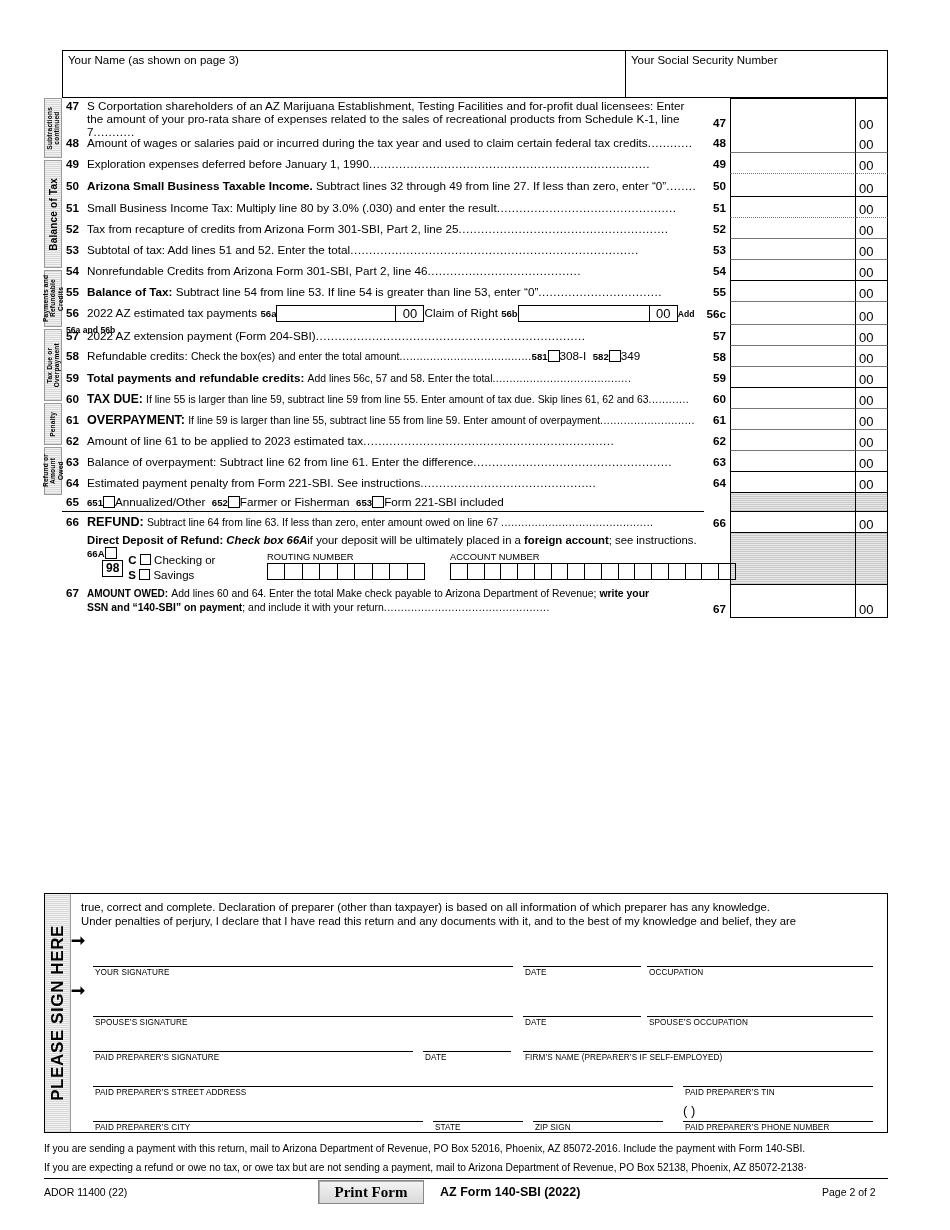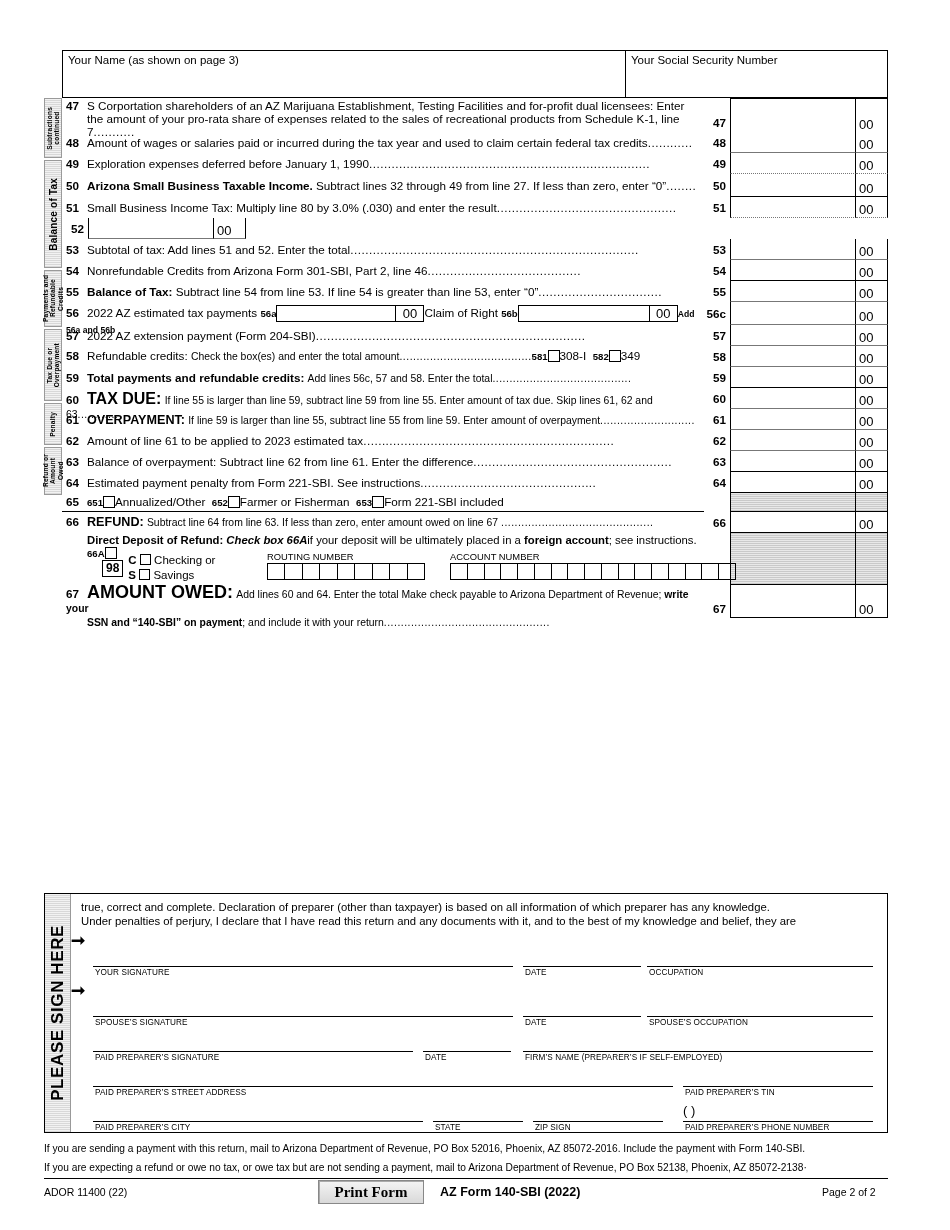--- a/index.html
+++ b/index.html
@@ -217,20 +217,23 @@
         <span class="num">51</span><span>Small Business Income Tax:  Multiply line 80 by 3.0% (.030) and enter the result</span><span class="dots">................................................</span>
       </div>
       <div class="ln" style="padding-top:4px">51</div>
       <div class="amt dash"></div>
       <div class="cents dash">
           <span>00</span>
         </div>
     </div>
 
     <div class="row" style="height:21px">
+      <div class="desc" style="padding-top:4px">
+        <span class="num">52</span><span>Tax from recapture of credits from Arizona Form 301-SBI, Part 2, line 25</span><span class="dots">........................................................</span>
+      </div>
       <div class="ln" style="padding-top:4px">52</div>
       <div class="amt thin"></div>
       <div class="cents thin">
           <span>00</span>
         </div>
     </div>
 
     <div class="row" style="height:21px">
       <div class="desc" style="padding-top:4px">
         <span class="num">53</span><span>Subtotal of tax:  Add lines 51 and 52.  Enter the total</span><span class="dots">.............................................................................</span>
@@ -312,21 +315,21 @@
       </div>
       <div class="ln" style="padding-top:4px">59</div>
       <div class="amt thick"></div>
       <div class="cents thick">
           <span>00</span>
         </div>
     </div>
 
     <div class="row" style="height:21px">
       <div class="desc" style="padding-top:4px">
-        <span class="num">60</span><b style="font-size:16px">TAX DUE:</b> <span class="sm2">If line 55 is larger than line 59, subtract line 59 from line 55.  Enter amount of tax due. Skip lines 61, 62 and 63</span><span class="dots sm2">............</span>
+        <span class="num">60</span><b style="font-size:12px">TAX DUE:</b> <span class="sm2">If line 55 is larger than line 59, subtract line 59 from line 55.  Enter amount of tax due. Skip lines 61, 62 and 63</span><span class="dots sm2">............</span>
       </div>
       <div class="ln" style="padding-top:4px">60</div>
       <div class="amt thin"></div>
       <div class="cents thin">
           <span>00</span>
         </div>
     </div>
 
     <div class="row" style="height:21px">
       <div class="desc" style="padding-top:4px">
@@ -443,21 +446,21 @@
             </div>
         </div>
       </div>
       <div class="ln"></div>
       <div class="amt shade thick"></div>
       <div class="cents shade thick"></div>
     </div>
 
     <div class="row" style="height:33px">
       <div class="desc" style="padding-top:1px">
-        <div><span class="num">67</span><b style="font-size:18px">AMOUNT OWED:</b> <span class="sm2">Add lines 60 and 64.  Enter the total     Make check payable to Arizona Department of Revenue; </span><b class="sm2">write your</b></div>
+        <div><span class="num">67</span><b style="font-size:10px">AMOUNT OWED:</b> <span class="sm2">Add lines 60 and 64.  Enter the total     Make check payable to Arizona Department of Revenue; </span><b class="sm2">write your</b></div>
         <div style="padding-left:21px"><b class="sm2">SSN and “140-SBI” on payment</b><span class="sm2">; and include it with your return</span><span class="dots sm2">.................................................</span></div>
       </div>
       <div class="ln" style="padding-top:17px">67</div>
       <div class="amt amtcol-bot"></div>
       <div class="cents amtcol-bot">
           <span>00</span>
         </div>
     </div>
 
   </div>

